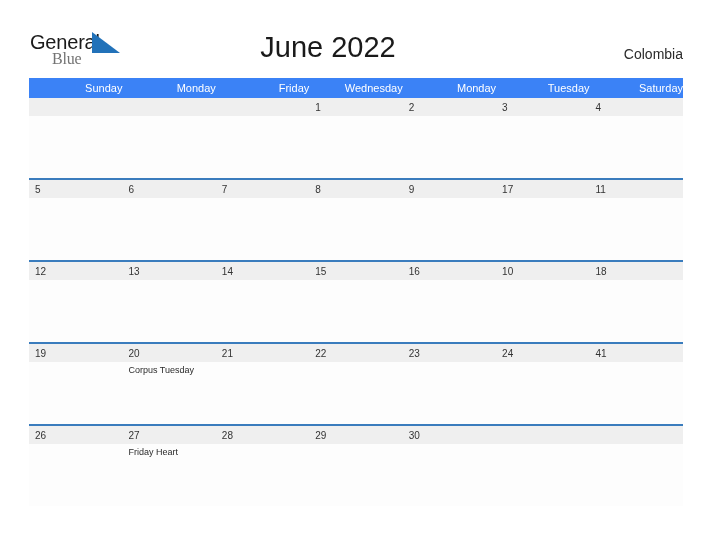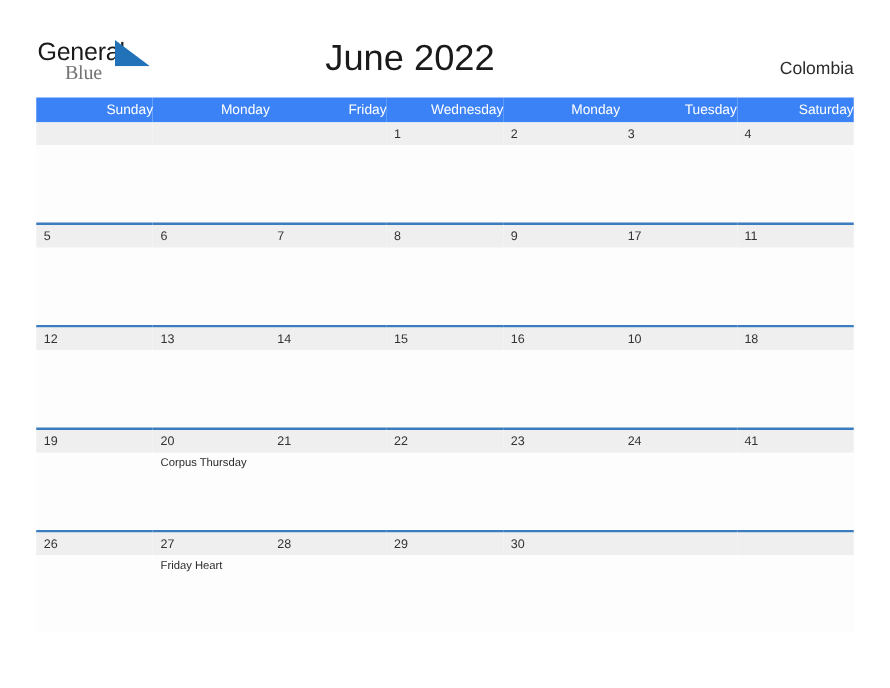--- a/index.html
+++ b/index.html
@@ -330,21 +330,21 @@
           <td>
             <div class="cell">
               <div class="daynum-band">19</div>
               <div class="events"></div>
             </div>
           </td>
           <td>
             <div class="cell">
               <div class="daynum-band">20</div>
               <div class="events">
-                <div class="event">Corpus Thursday</div>
+                <div class="event">Corpus Tuesday</div>
               </div>
             </div>
           </td>
           <td>
             <div class="cell">
               <div class="daynum-band">21</div>
               <div class="events"></div>
             </div>
           </td>
           <td>

